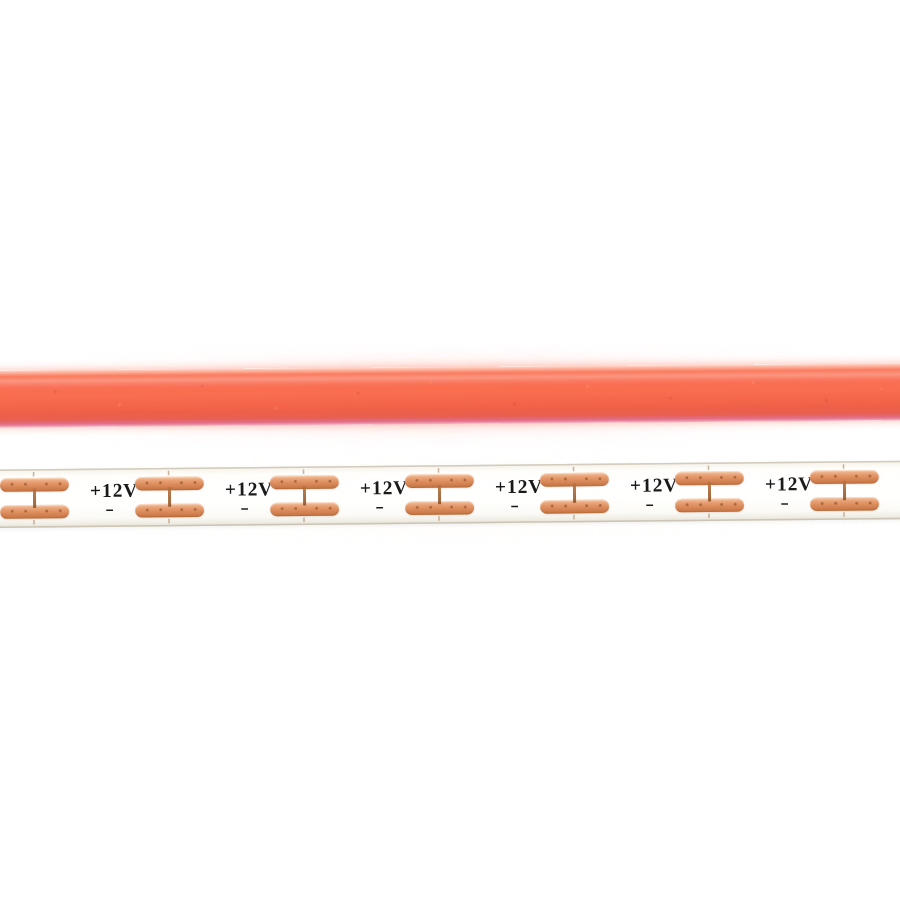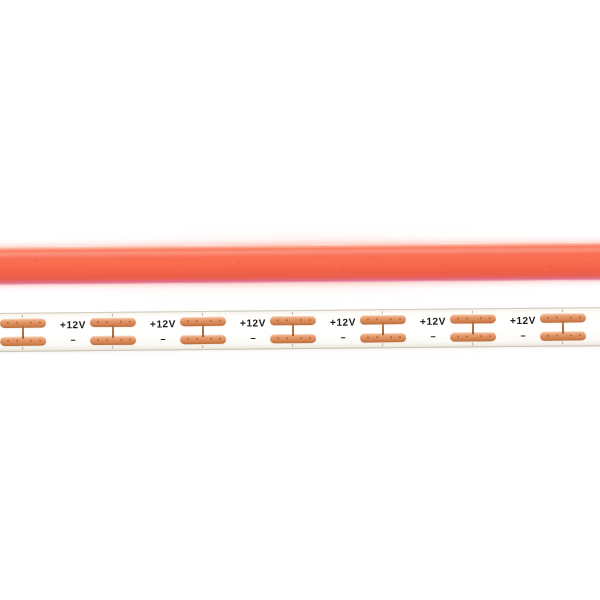--- a/index.html
+++ b/index.html
@@ -194,22 +194,22 @@
     position: absolute;
     top: 5px;
     width: 90px;
     height: 39px;
   }
   .seg-label {
     position: absolute;
     left: 0px;
     top: 8px;
     width: 26px;
-    font-family: Liberation Sans, sans-serif;
-    font-size: 10px;
+    font-family: Liberation Serif, serif;
+    font-size: 13px;
     font-weight: 700;
     letter-spacing: 0.6px;
     color: #1a1a1a;
     white-space: nowrap;
     line-height: 1;
   }
   .seg-minus {
     position: absolute;
     left: 7px;
     top: 24px;

